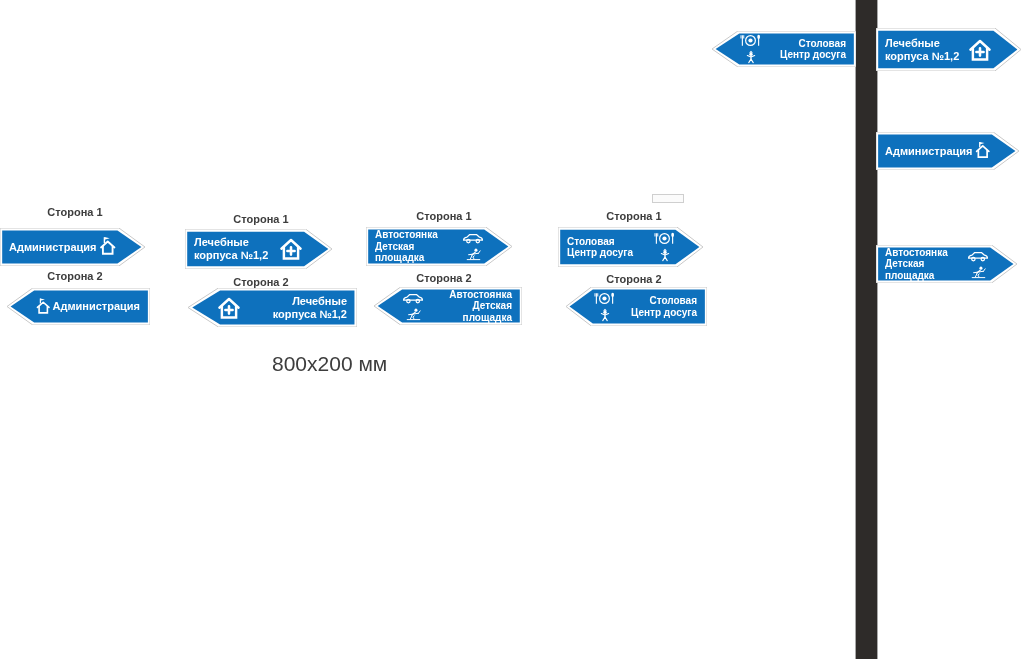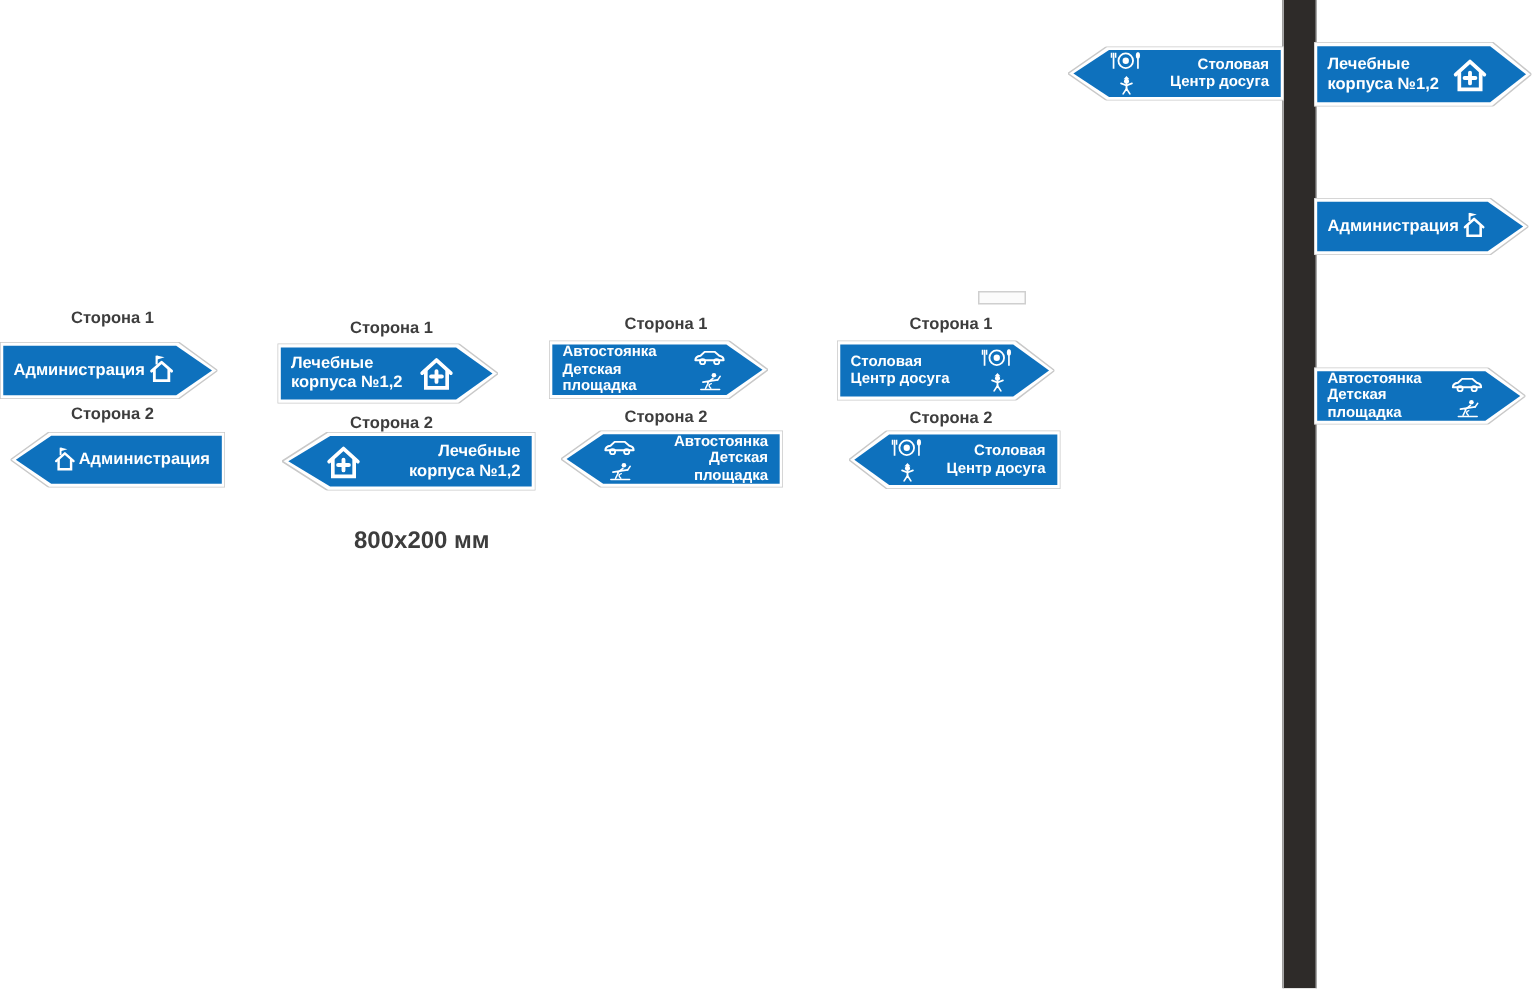--- a/index.html
+++ b/index.html
@@ -8,21 +8,21 @@
     font-family:"Liberation Sans","DejaVu Sans",sans-serif;
   }
   
   .pole{position:absolute;top:0;height:659px;background:var(--pole-dark,#2e2b29);
         border-left:1px solid #a8a8a8;border-right:1px solid #a8a8a8;}
   
   .bracket{position:absolute;background:#fbfbfb;border:1px solid #cfcfcf;}
   
   .side-label{position:absolute;width:120px;text-align:center;font-weight:bold;
               font-size:11px;color:var(--text-dark,#3d3d3d);}
-  .size-label{position:absolute;font-weight:bold;font-size:16px;color:var(--text-dark,#3d3d3d);}
+  .size-label{position:absolute;font-weight:normal;font-size:21px;color:var(--text-dark,#3d3d3d);margin-left:36px;}
   
   .sign{position:absolute;}
   .sign svg.arrow{position:absolute;left:0;top:0;width:100%;height:100%;display:block;}
   .arrow .outer{fill:#ffffff;stroke:#c9c9c9;stroke-width:1;vector-effect:non-scaling-stroke;}
   .arrow .inner{fill:var(--sign-blue,#0e71bd);}
   .content{position:absolute;inset:0;display:flex;align-items:center;justify-content:space-between;
            color:var(--sign-text,#ffffff);font-weight:bold;line-height:1.15;}
   .content.r{padding:3px 27px 3px 9px;}
   .content.l{padding:3px 10px 3px 27px;}
   .lines{display:flex;flex-direction:column;justify-content:center;}

